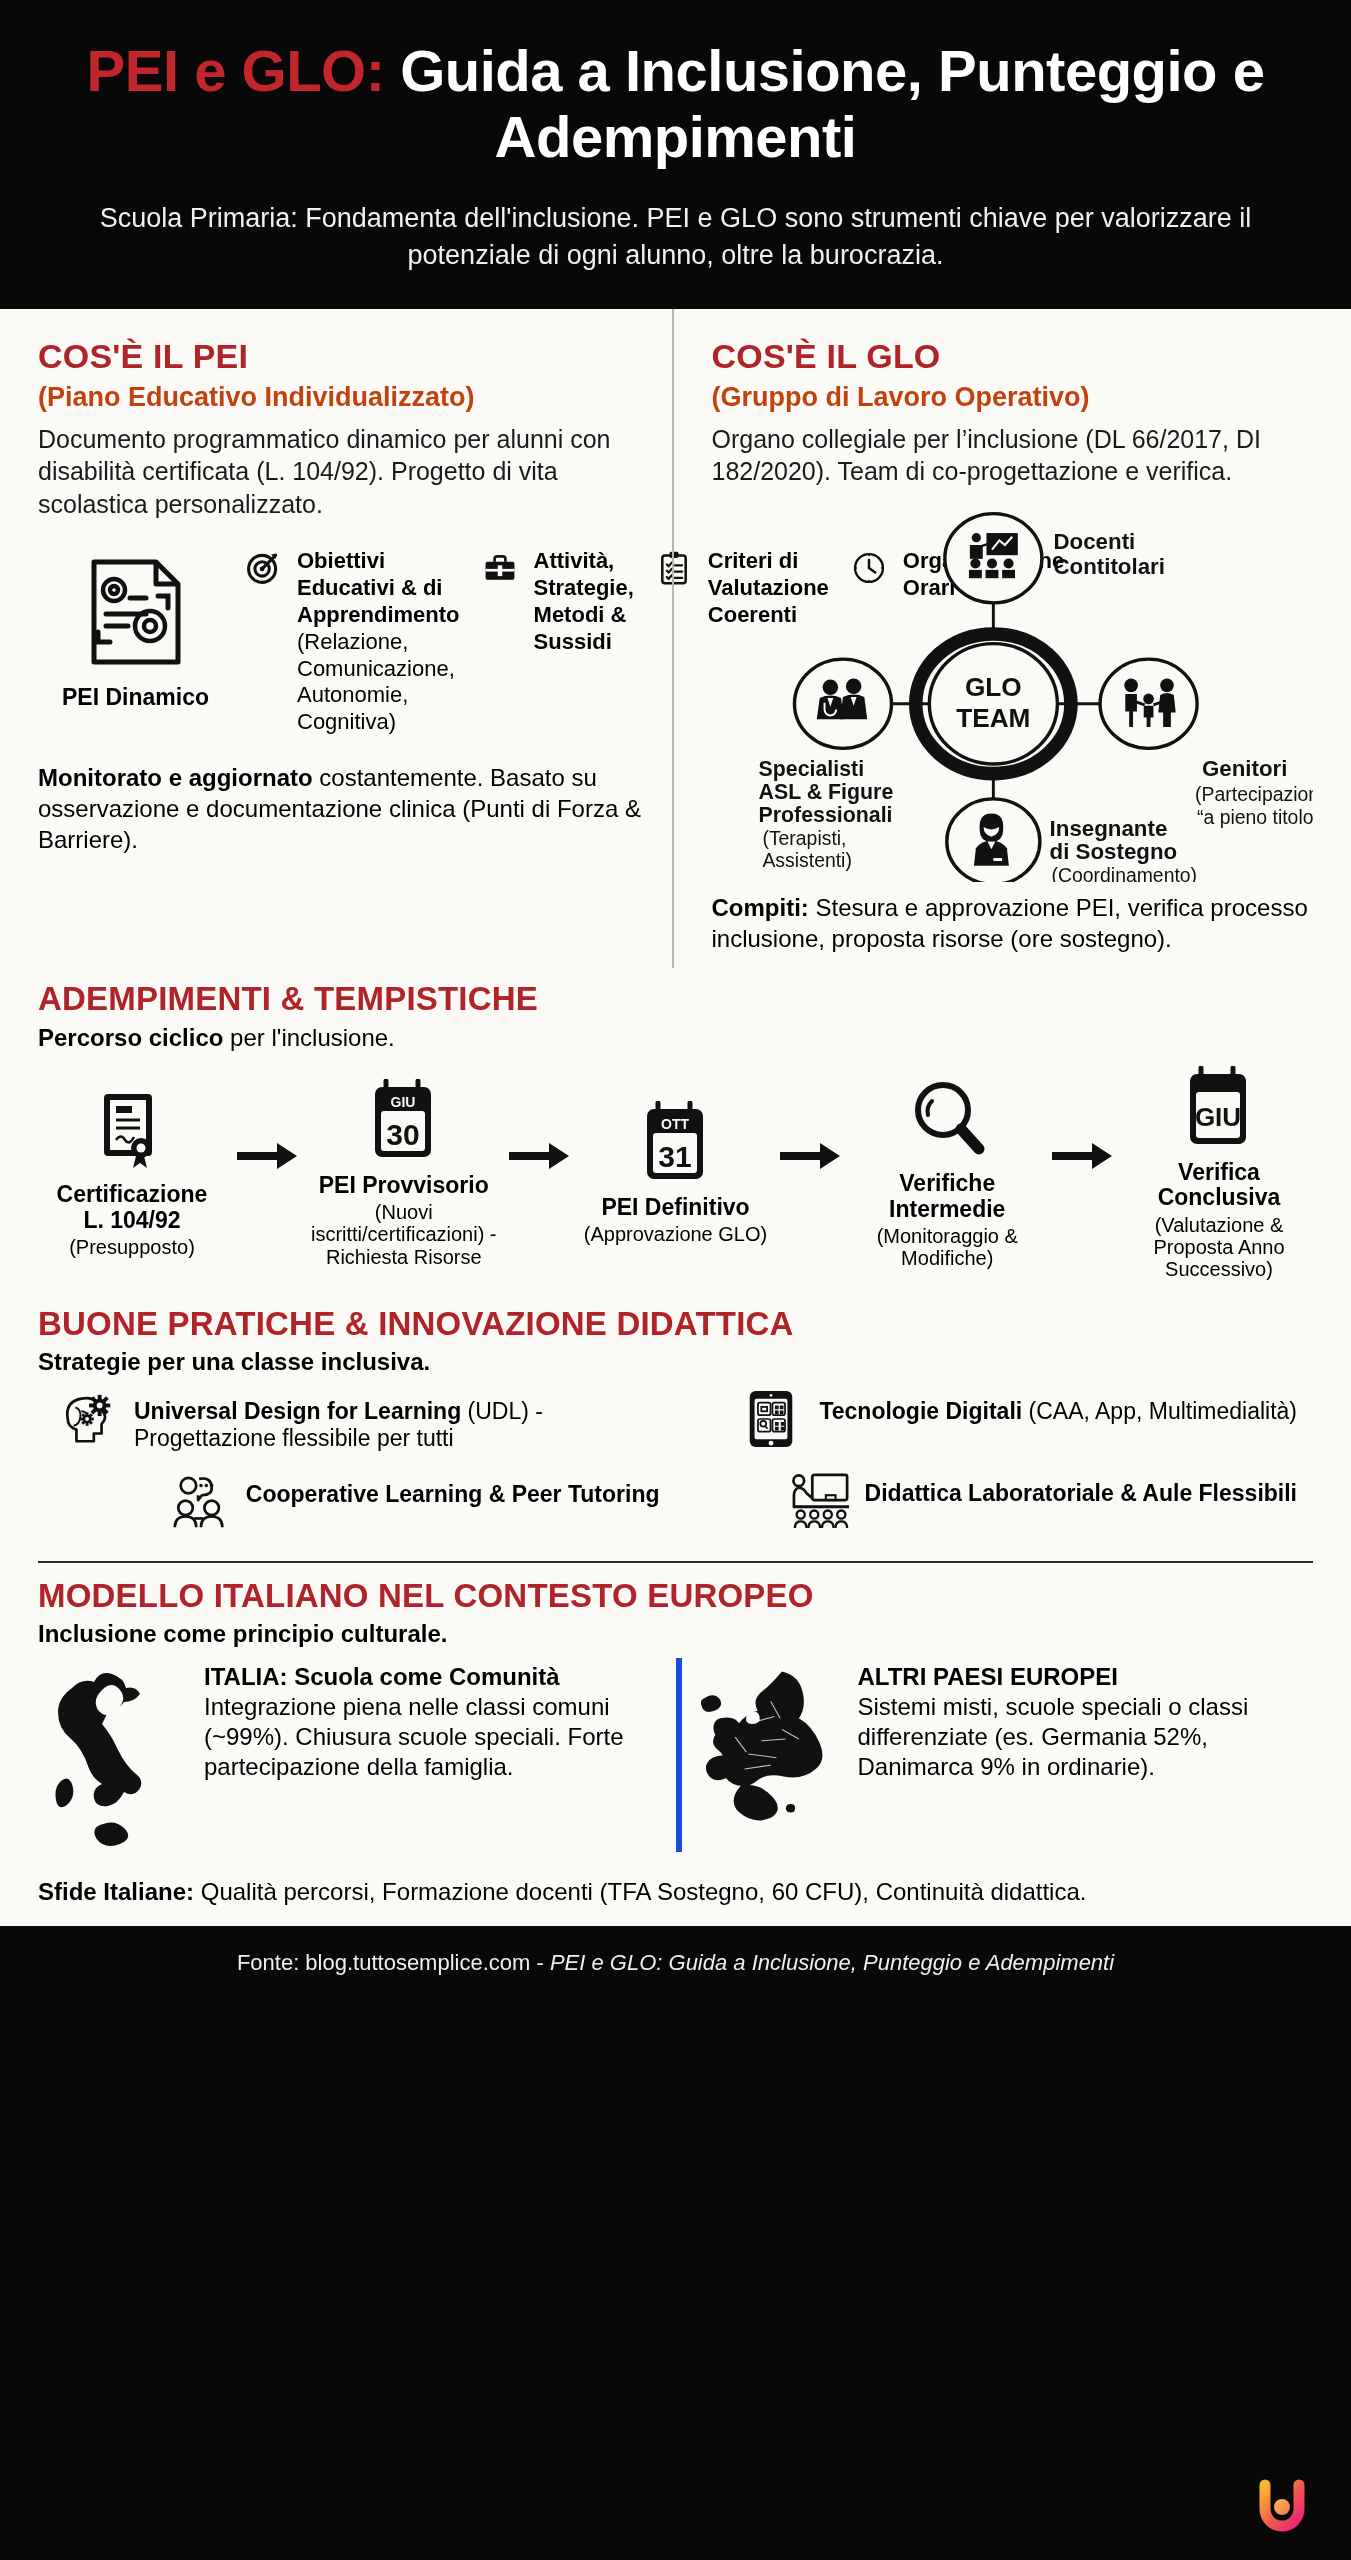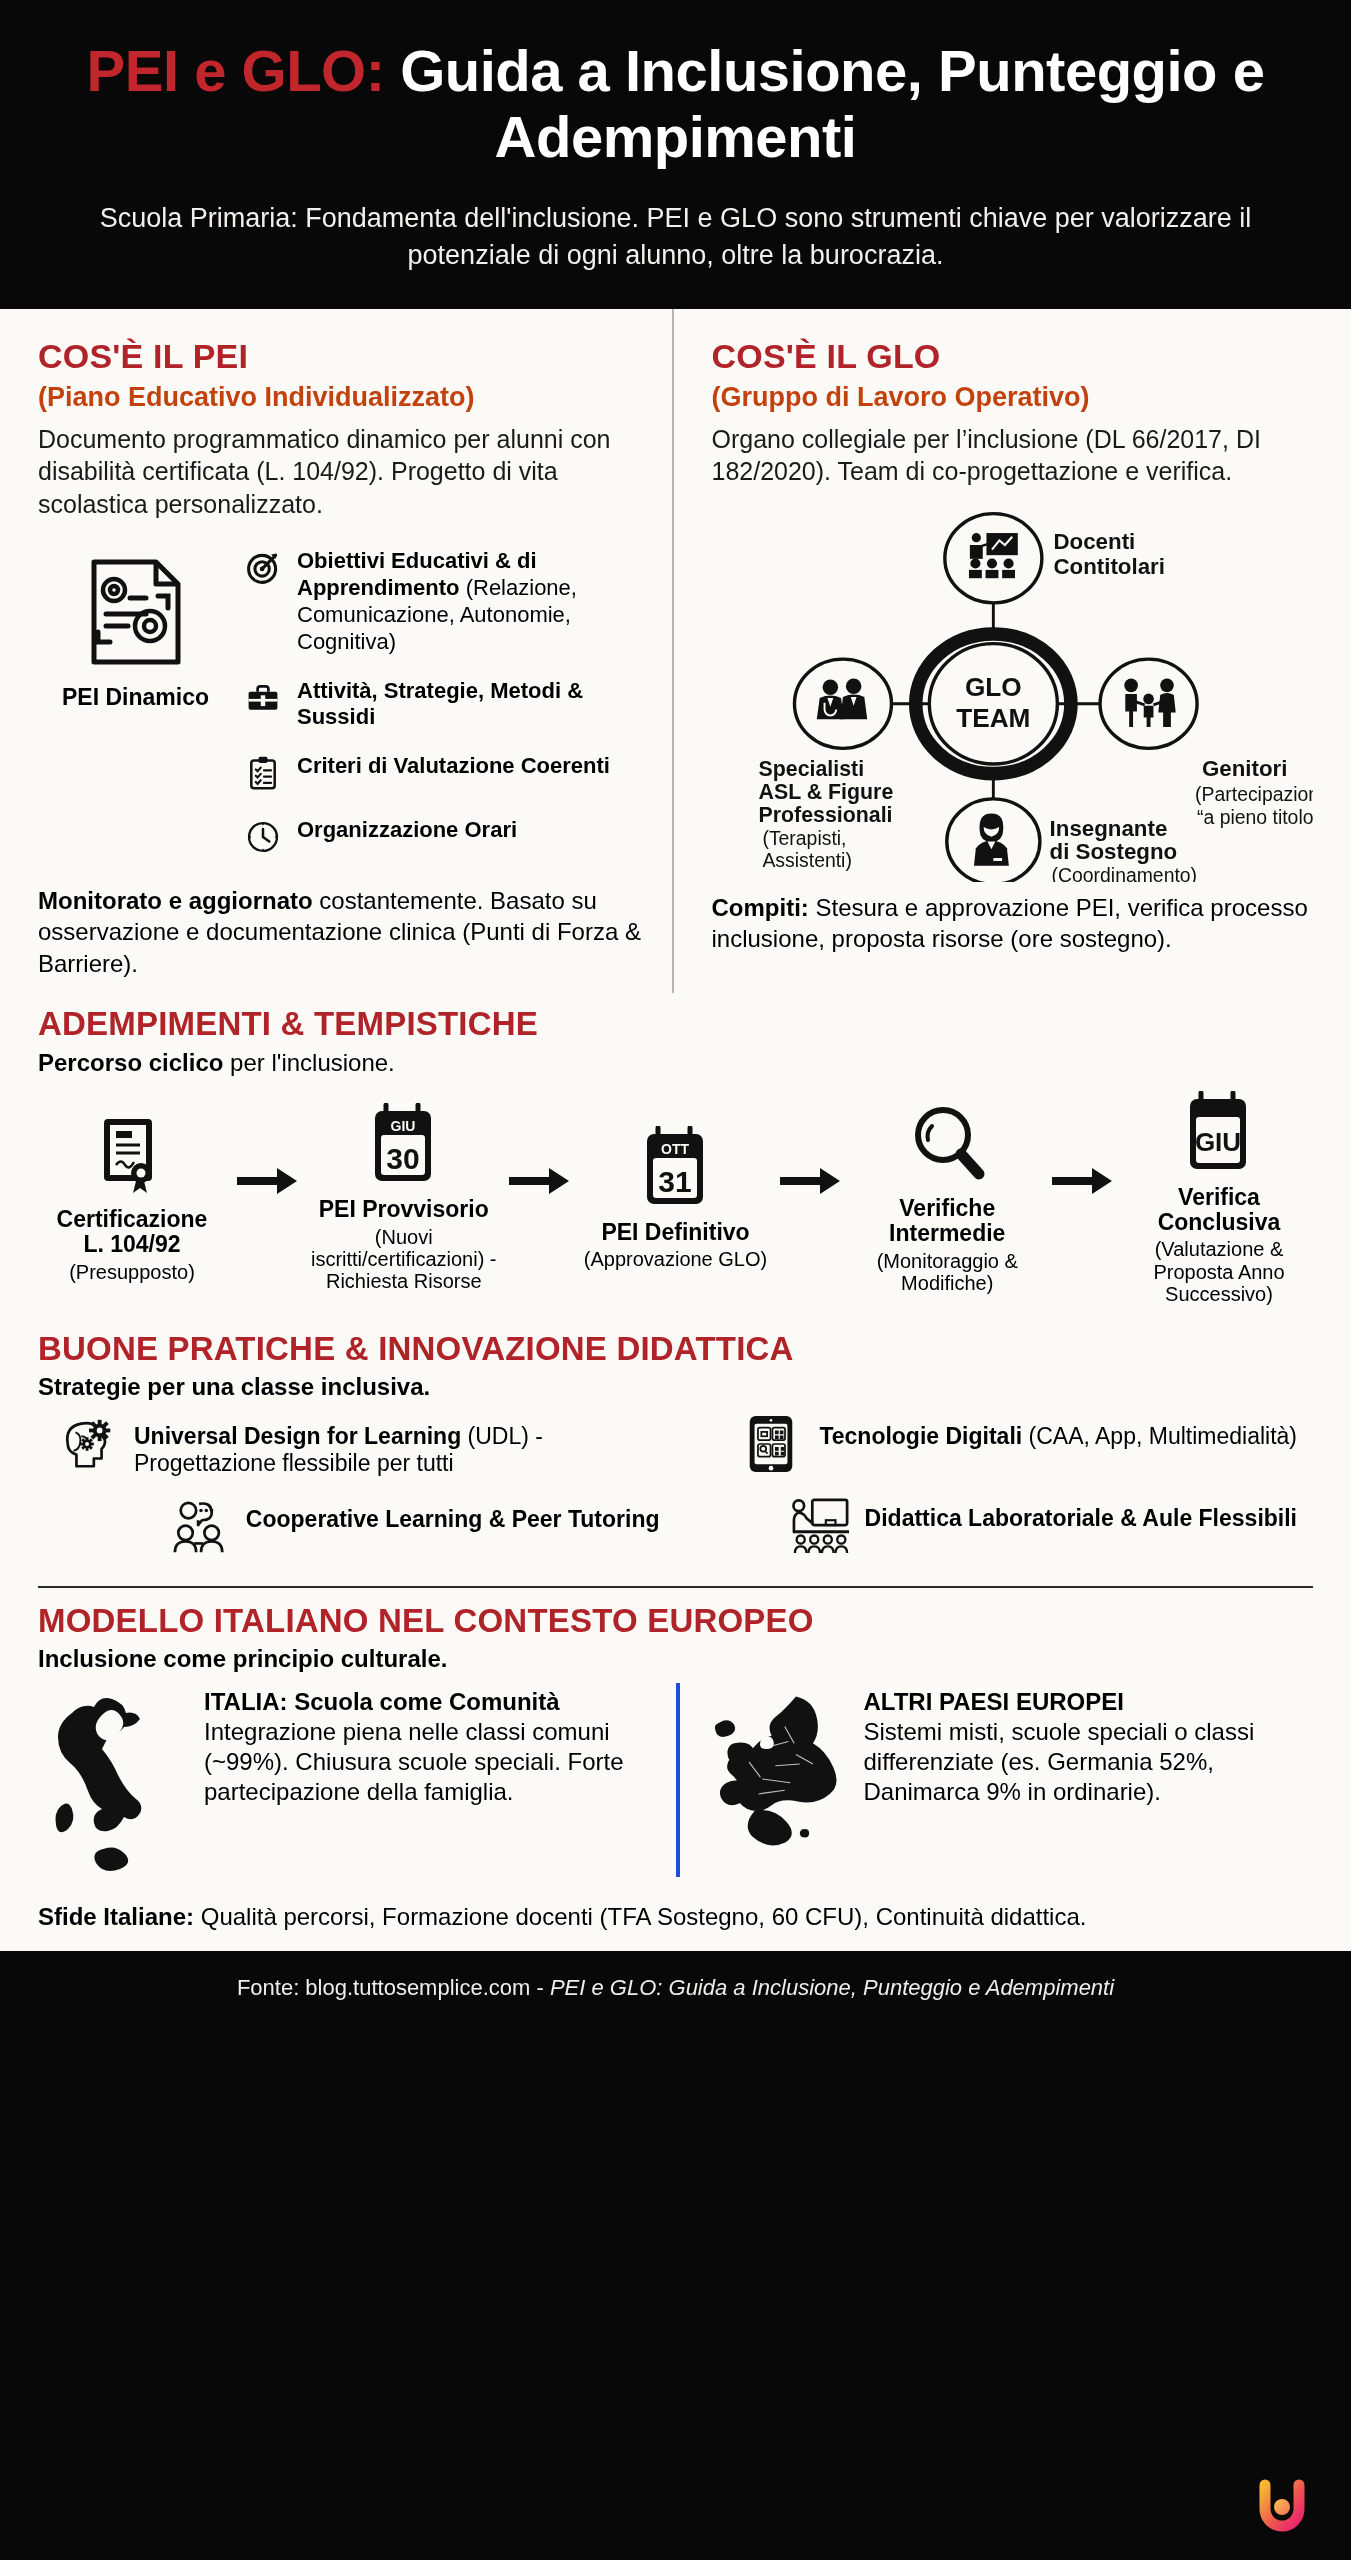--- a/index.html
+++ b/index.html
@@ -44,21 +44,21 @@
   .col-right { width:50%; padding:28px 30px 14px 38px; border-left:2px solid #b9b6b0; }
 
   .h2 { font-size:34px; }
   .h3 { font-size:27px; font-weight:bold; color:#c2410c; margin-top:6px; }
   .para { font-size:25px; line-height:1.3; margin-top:10px; color:#1a1a1a; }
 
   
   .pei-body { display:flex; margin-top:24px; gap:12px; }
   .pei-icon-wrap { width:195px; flex:none; text-align:center; padding-top:8px; }
   .pei-icon-label { font-size:23px; font-weight:bold; margin-top:8px; }
-  .pei-list { flex:1; display:flex; flex-direction:column; gap:22px; padding-top:4px; }
+  .pei-list { flex:1; display:flex; flex-direction:row; gap:22px; padding-top:4px; }
   .pei-item { display:flex; gap:12px; align-items:flex-start; }
   .pei-item .ic { width:40px; flex:none; padding-top:2px; }
   .pei-item .tx { font-size:22px; line-height:1.22; }
   .pei-item .tx b { font-weight:bold; }
   .pei-item .tx .thin { font-weight:400; }
 
   .pei-note { font-size:24px; line-height:1.3; margin-top:26px; }
   .pei-note b { font-weight:bold; }
 
   
@@ -90,21 +90,21 @@
   .prat-item .tx b { font-weight:bold; }
 
   hr.div { border:none; border-top:2px solid #2a2a2a; margin:20px 38px 0 38px; }
 
   
   .eu-sec { padding:14px 38px 4px 38px; }
   .eu-title { font-size:33px; }
   .eu-sub { font-size:24px; font-weight:bold; margin-top:5px; }
   .eu-grid { display:flex; margin-top:10px; }
   .eu-col { width:50%; display:flex; gap:16px; align-items:flex-start; padding-right:20px; }
-  .eu-col.right { border-left:4px solid #1d4ed8; padding-left:26px;gap:8px; }
+  .eu-col.right { border-left:6px solid #1d4ed8; padding-left:10px; }
   .eu-map { width:150px; flex:none; }
   .eu-tx { font-size:24px; line-height:1.25; padding-top:4px; }
   .eu-tx b { font-weight:bold; }
   .eu-challenge { font-size:24px; padding:22px 38px 20px 38px; }
   .eu-challenge b { font-weight:bold; }
 
   
   .footer {
     background:#080808; color:#efeeec;
     text-align:center; padding:24px 20px;

